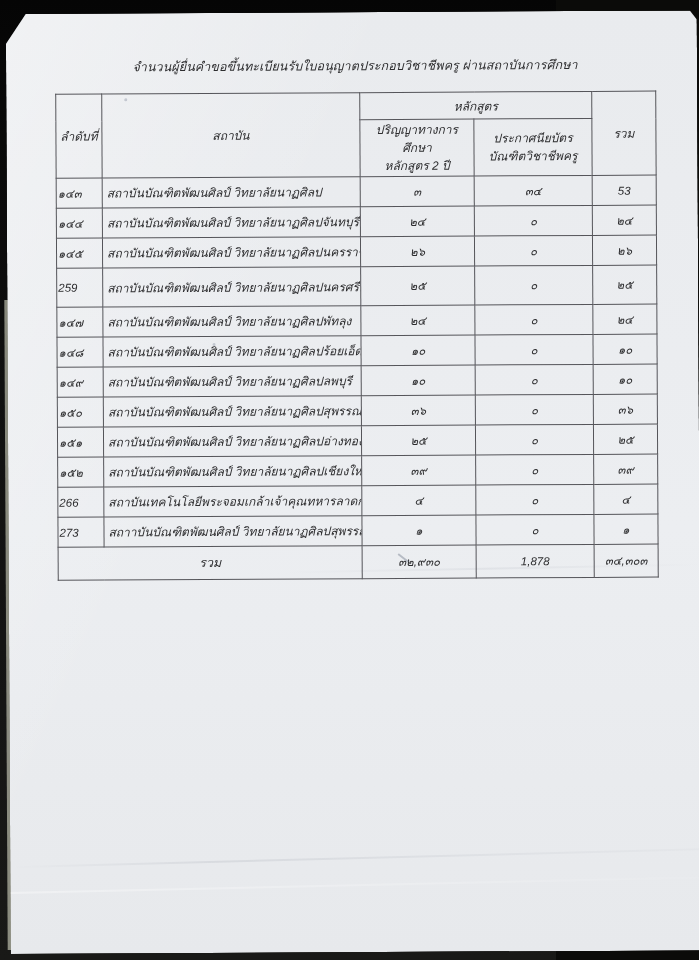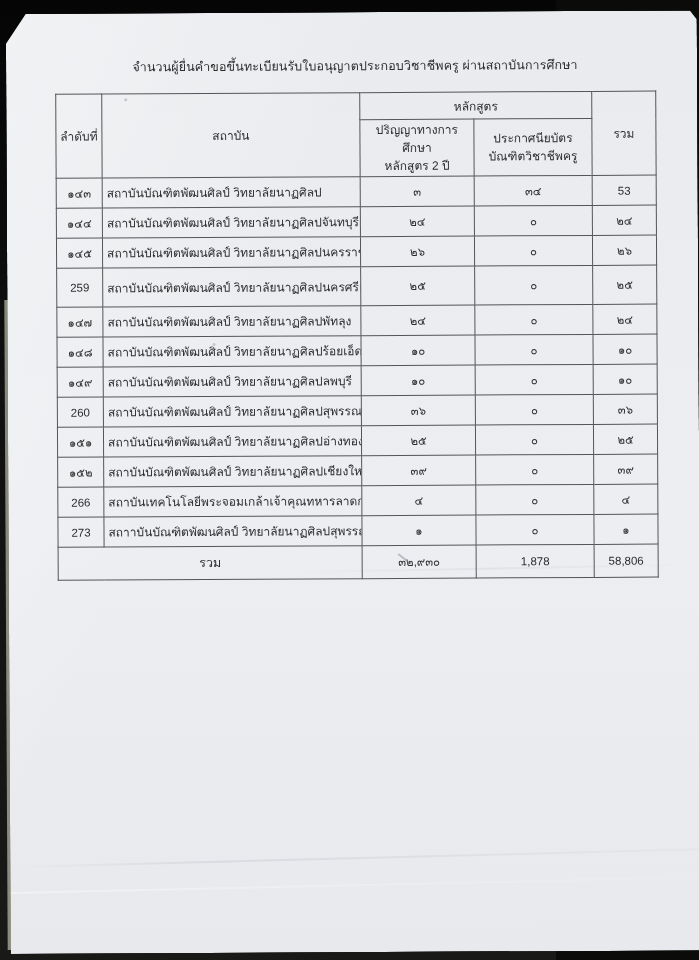--- a/index.html
+++ b/index.html
@@ -4,20 +4,21 @@
 <style>
   html, body { margin:0; padding:0; }
   body {
     width:699px; height:960px; overflow:hidden;
     background:#0b0b09;
     font-family:"Liberation Sans","DejaVu Sans",sans-serif;
   }
   .scan-frame {
     position:relative; width:556px; height:960px;
     background:linear-gradient(180deg,#050505 0%,#101010 40%,#191917 100%);
+    font-style:italic;
   }
   
   .edge-sliver {
     position:absolute; left:6px; top:300px; width:4px; height:650px;
     background:#d9dbc6; opacity:.6; transform:rotate(-.3deg);
   }
   .paper {
     position:absolute; left:8px; top:12px; width:691px; height:940px;
     background:
       linear-gradient(115deg, rgba(255,255,255,.35) 0%, rgba(255,255,255,0) 35%),
@@ -45,21 +46,21 @@
   .report th, .report td {
     border:1px solid #55555a;
     color:#2c2c2e;
     font-weight:normal;
     overflow:hidden;
   }
   .report th { font-size:12px; text-align:center; vertical-align:middle; }
   .th-group { height:24px; }
   .th-sub   { height:44px; white-space:pre-line; line-height:1.5; }
   .report td { font-size:12px; height:27px; vertical-align:middle; }
-  td.c-no    { text-align:center; font-size:11.5px; }
+  td.c-no    { font-size:11.5px; }
   td.c-inst  { text-align:left; padding:0 2px 0 4px; white-space:nowrap; }
   td.c-num   { text-align:center; font-size:11.5px; }
   tr.tall td { height:36px; }
   tr.footer-row td { height:30px; }
   td.c-footer-label { text-align:center; font-size:12.5px; }
 
   
   .stray-mark {
     position:absolute; left:388px; top:545px; width:13px; height:2px;
     background:#8d93a0; opacity:.55; transform:rotate(38deg); border-radius:2px;
@@ -149,21 +150,21 @@
           <td class="c-num">๑๐</td>
         </tr>
         <tr>
           <td class="c-no">๑๔๙</td>
           <td class="c-inst">สถาบันบัณฑิตพัฒนศิลป์ วิทยาลัยนาฏศิลปลพบุรี</td>
           <td class="c-num">๑๐</td>
           <td class="c-num">๐</td>
           <td class="c-num">๑๐</td>
         </tr>
         <tr>
-          <td class="c-no">260</td>
+          <td class="c-no">๑๕๐</td>
           <td class="c-inst">สถาบันบัณฑิตพัฒนศิลป์ วิทยาลัยนาฏศิลปสุพรรณบุรี</td>
           <td class="c-num">๓๖</td>
           <td class="c-num">๐</td>
           <td class="c-num">๓๖</td>
         </tr>
         <tr>
           <td class="c-no">๑๕๑</td>
           <td class="c-inst">สถาบันบัณฑิตพัฒนศิลป์ วิทยาลัยนาฏศิลปอ่างทอง</td>
           <td class="c-num">๒๕</td>
           <td class="c-num">๐</td>
@@ -187,20 +188,20 @@
           <td class="c-no">273</td>
           <td class="c-inst">สถาาบันบัณฑิตพัฒนศิลป์ วิทยาลัยนาฏศิลปสุพรรณบุรี</td>
           <td class="c-num">๑</td>
           <td class="c-num">๐</td>
           <td class="c-num">๑</td>
         </tr>
         <tr class="footer-row">
           <td colspan="2" class="c-footer-label">รวม</td>
           <td class="c-num">๓๒,๙๓๐</td>
           <td class="c-num">1,878</td>
-          <td class="c-num">58,806</td>
+          <td class="c-num">๓๔,๓๐๓</td>
         </tr>
       </tbody>
     </table>
 
     <div class="stray-mark"></div>
   </div>
 </div>
 
 </body></html>

